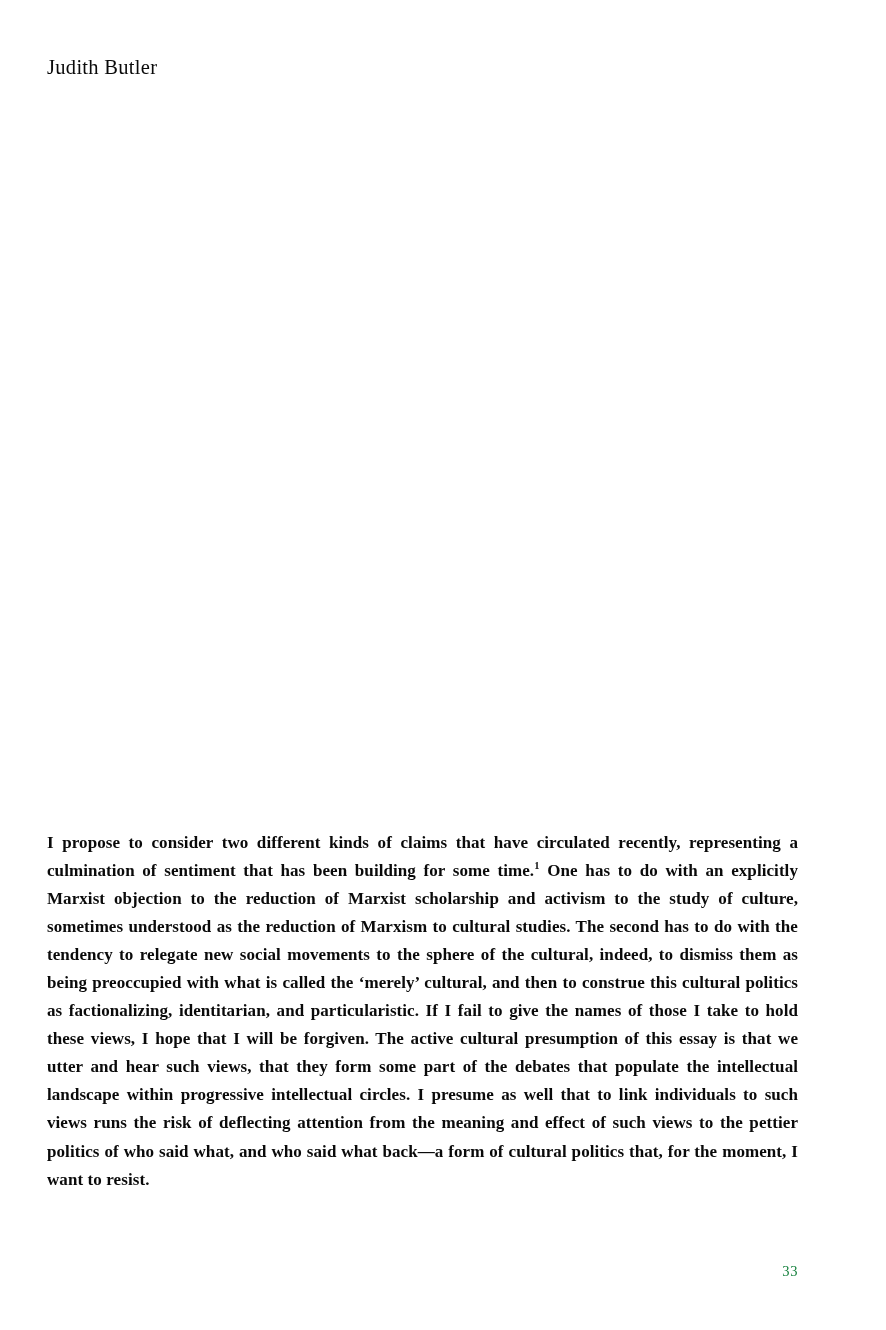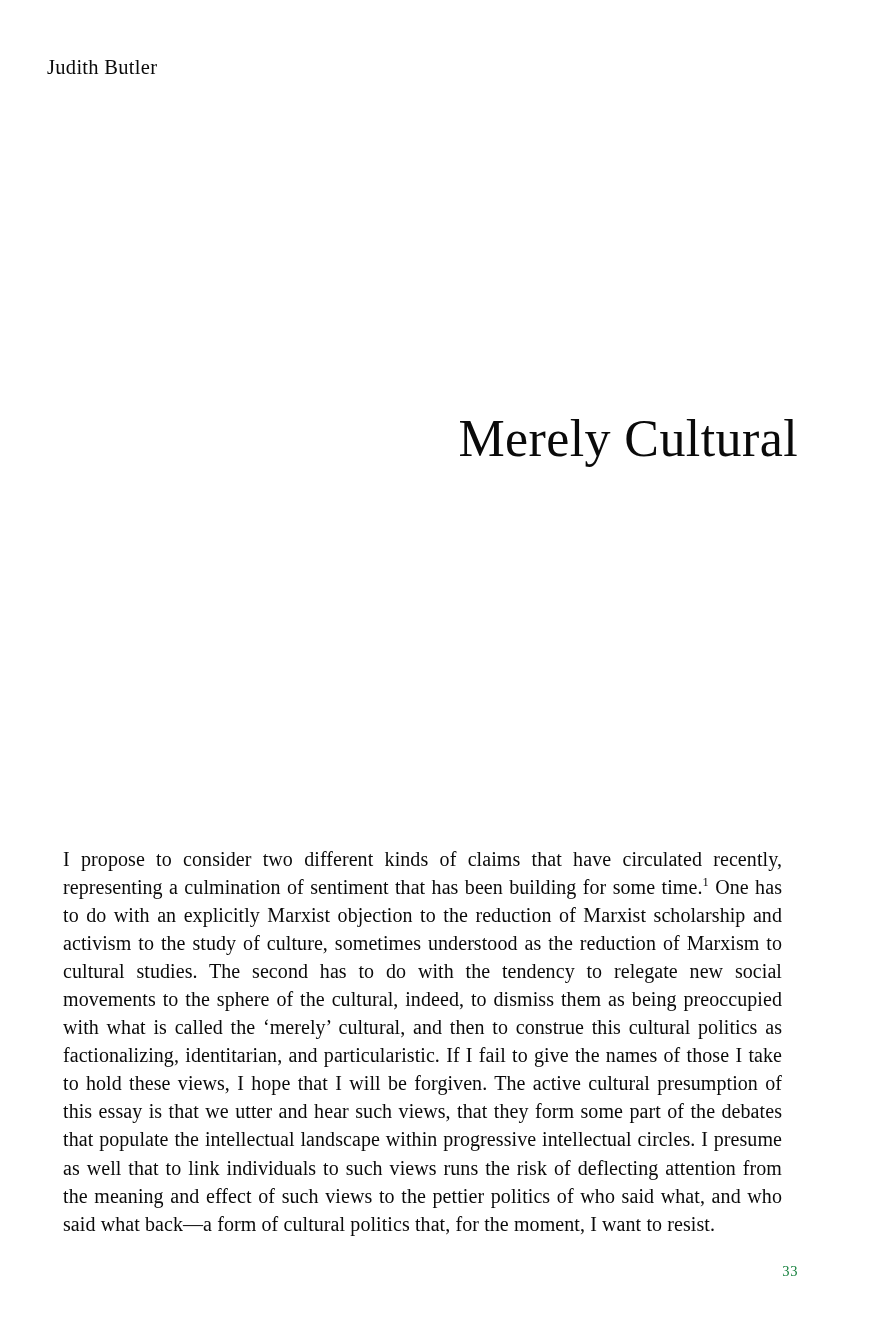--- a/index.html
+++ b/index.html
@@ -50,28 +50,29 @@
   }
 
   
   .body-column {
     position: absolute;
     left: 47px;
     top: 829px;
     width: 751px;
   }
   .body-paragraph {
-    margin: 16px;
-    font-size: 20px;
+    margin: 0;
+    font-size: 17px;
     line-height: 28.05px;
     text-align: justify;
     text-justify: inter-word;
     letter-spacing: 0.07px;
     word-spacing: 0.1px;
     hyphens: none;
+    font-weight: bold;
   }
   .footnote-ref {
     font-size: 0.62em;
     vertical-align: super;
     line-height: 0;
     letter-spacing: 0.2px;
   }
 
   
   .folio {
@@ -85,23 +86,20 @@
     color: #15803d;
   }
 </style>
 </head>
 <body>
 
 <div class="page">
 
   <div class="running-head">Judith Butler</div>
 
-  <div class="title-block">
-    <h1 class="chapter-title">Merely Cultural</h1>
-  </div>
 
   <div class="body-column">
     <p class="body-paragraph"><span>I propose to consider two different kinds of claims that have circulated recently, representing a culmination of sentiment that has been building for some time.</span><sup class="footnote-ref">1</sup><span> One has to do with an explicitly Marxist objection to the reduction of Marxist scholarship and activism to the study of culture, sometimes understood as the reduction of Marxism to cultural studies. The second has to do with the tendency to relegate new social movements to the sphere of the cultural, indeed, to dismiss them as being preoccupied with what is called the ‘merely’ cultural, and then to construe this cultural politics as factionalizing, identitarian, and particularistic. If I fail to give the names of those I take to hold these views, I hope that I will be forgiven. The active cultural presumption of this essay is that we utter and hear such views, that they form some part of the debates that populate the intellectual landscape within progressive intellectual circles. I presume as well that to link individuals to such views runs the risk of deflecting attention from the meaning and effect of such views to the pettier politics of who said what, and who said what back—a form of cultural politics that, for the moment, I want to resist.</span></p>
   </div>
 
   <div class="folio">33</div>
 
 </div>
 
 </body></html>

